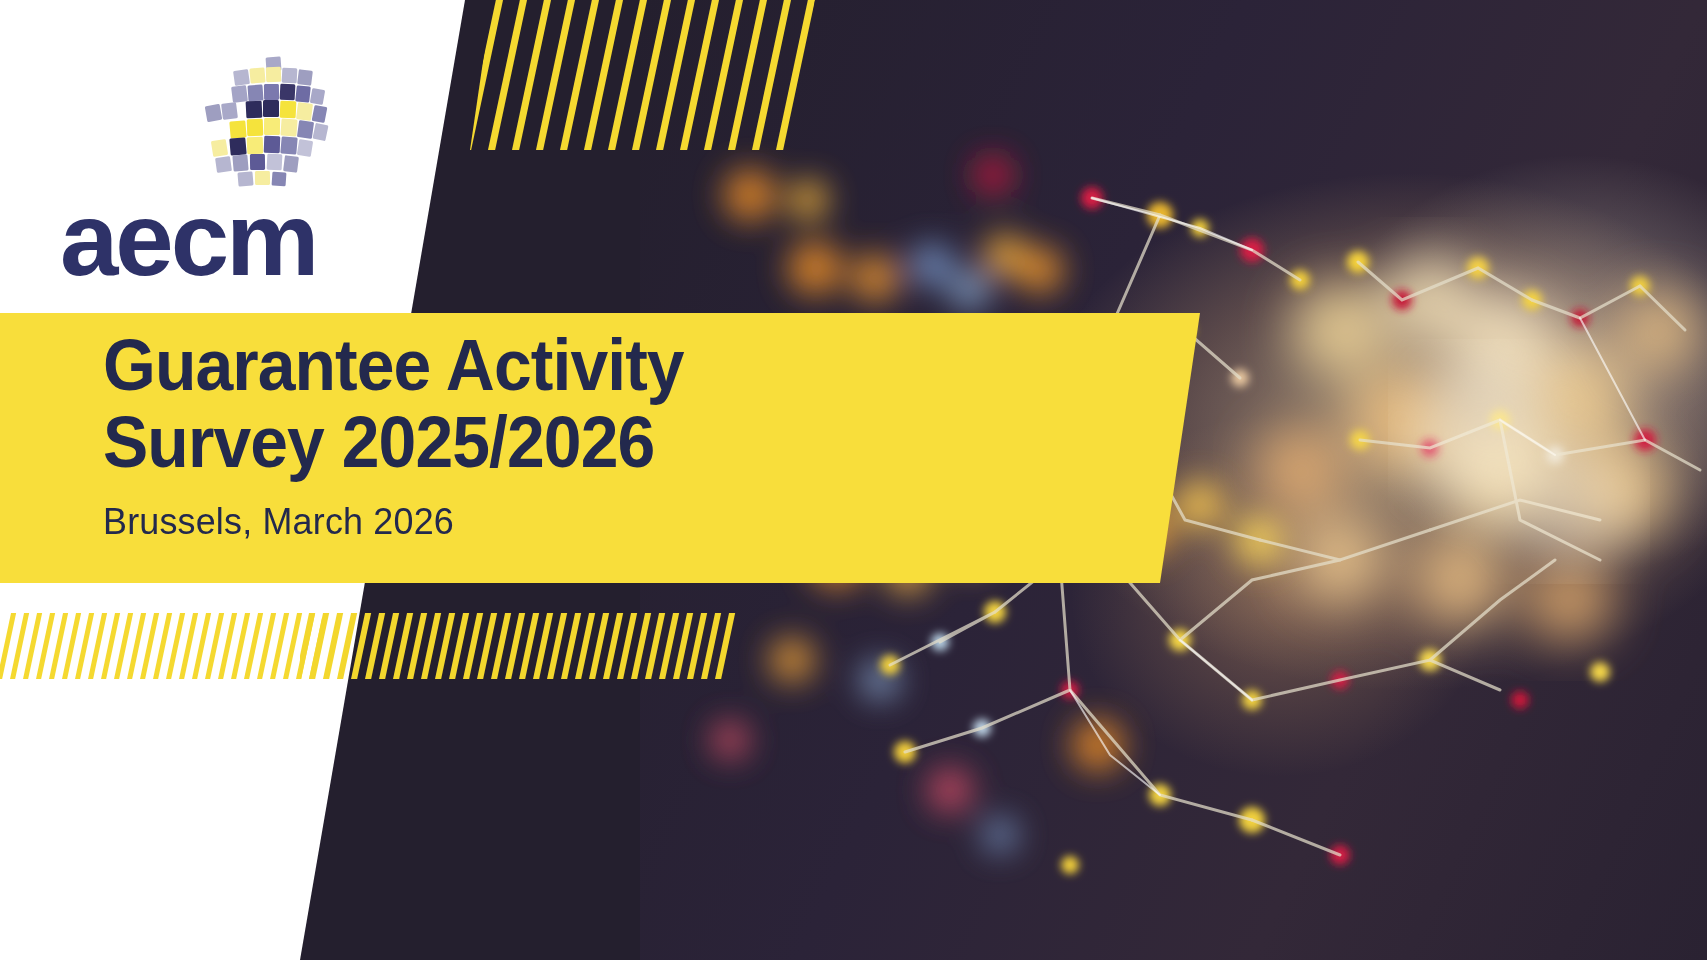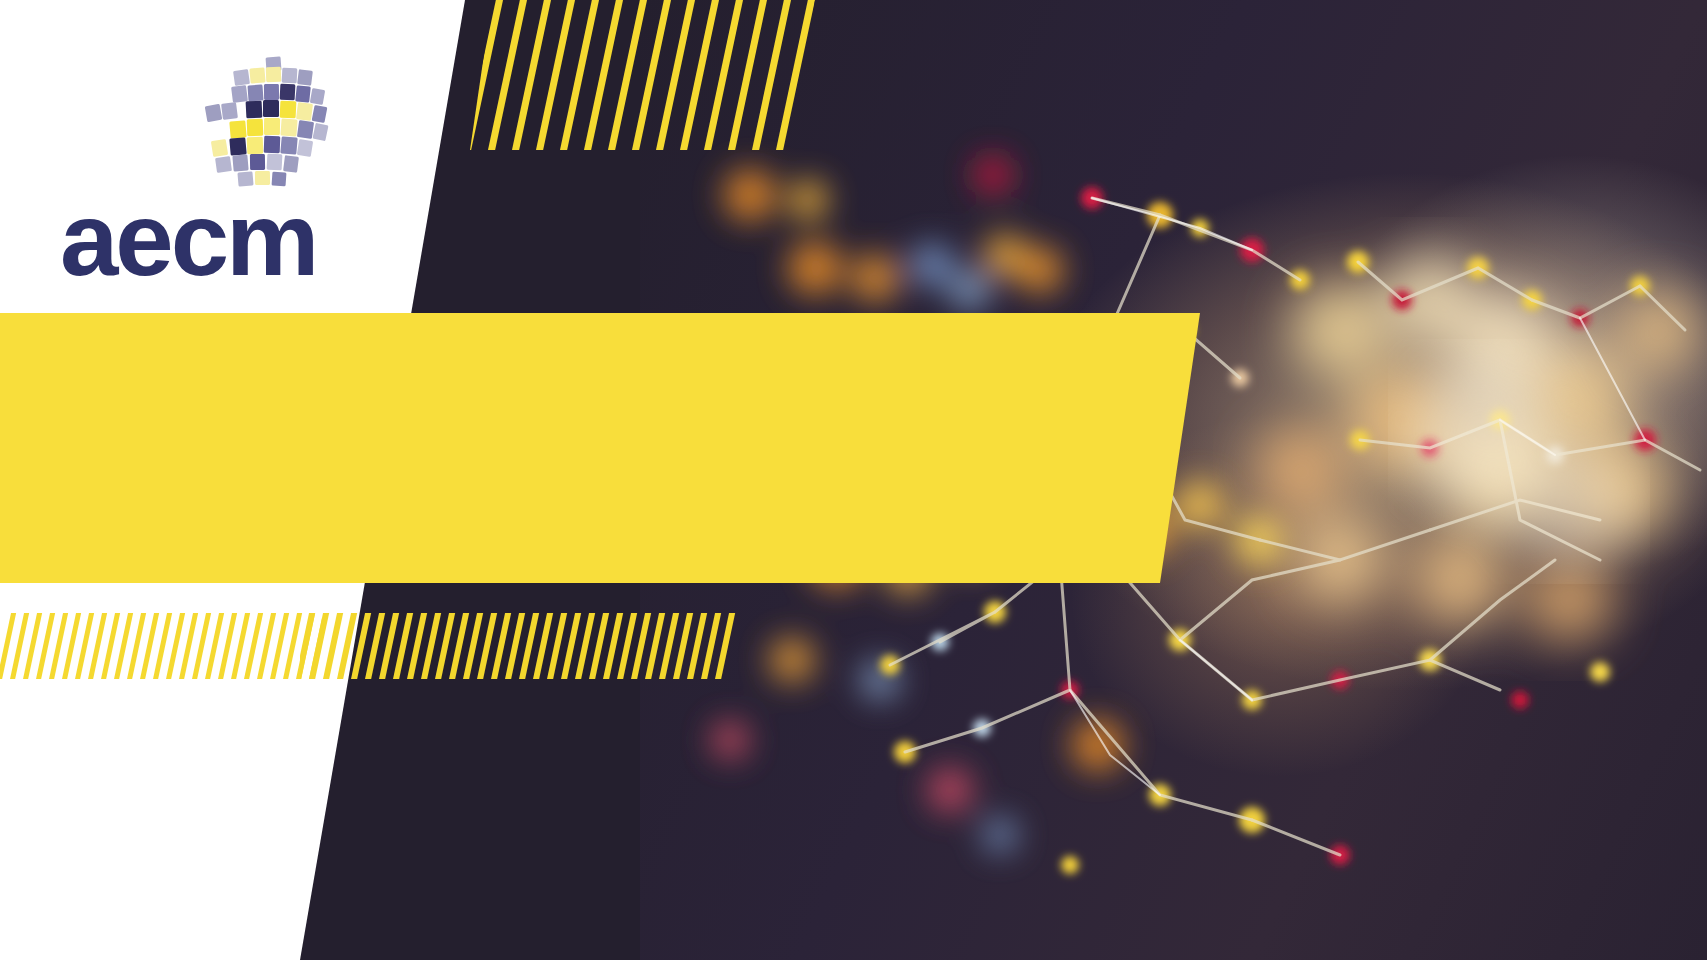--- a/index.html
+++ b/index.html
@@ -335,20 +335,25 @@
     <div class="stripe stripe-dark" style="left:352px;width:6px;"></div>
     <div class="stripe stripe-dark" style="left:366px;width:6px;"></div>
     <div class="stripe stripe-dark" style="left:380px;width:6px;"></div>
     <div class="stripe stripe-dark" style="left:394px;width:6px;"></div>
     <div class="stripe stripe-dark" style="left:408px;width:6px;"></div>
     <div class="stripe stripe-dark" style="left:422px;width:6px;"></div>
   </div>
 
   <div class="yellow-band"></div>
 
+  <div class="title-wrap">
+    <div class="title-line">Guarantee Activity</div>
+    <div class="title-line">Survey 2025/2026</div>
+    <div class="subtitle">Brussels, March 2026</div>
+  </div>
 
   <div class="logo">
     <div class="logo-mark">
 
       <div class="px" style="left:58px;top:2px;width:15px;height:14px;background:#A8A8C8;transform:rotate(-4deg);"></div>
 
       <div class="px" style="left:26px;top:15px;width:15px;height:15px;background:#B6B6D0;transform:rotate(-8deg);"></div>
       <div class="px" style="left:42px;top:13px;width:15px;height:15px;background:#F6EDA0;transform:rotate(-5deg);"></div>
       <div class="px" style="left:58px;top:12px;width:15px;height:15px;background:#F6EDA0;transform:rotate(-2deg);"></div>
       <div class="px" style="left:74px;top:13px;width:15px;height:15px;background:#B6B6D0;transform:rotate(3deg);"></div>

